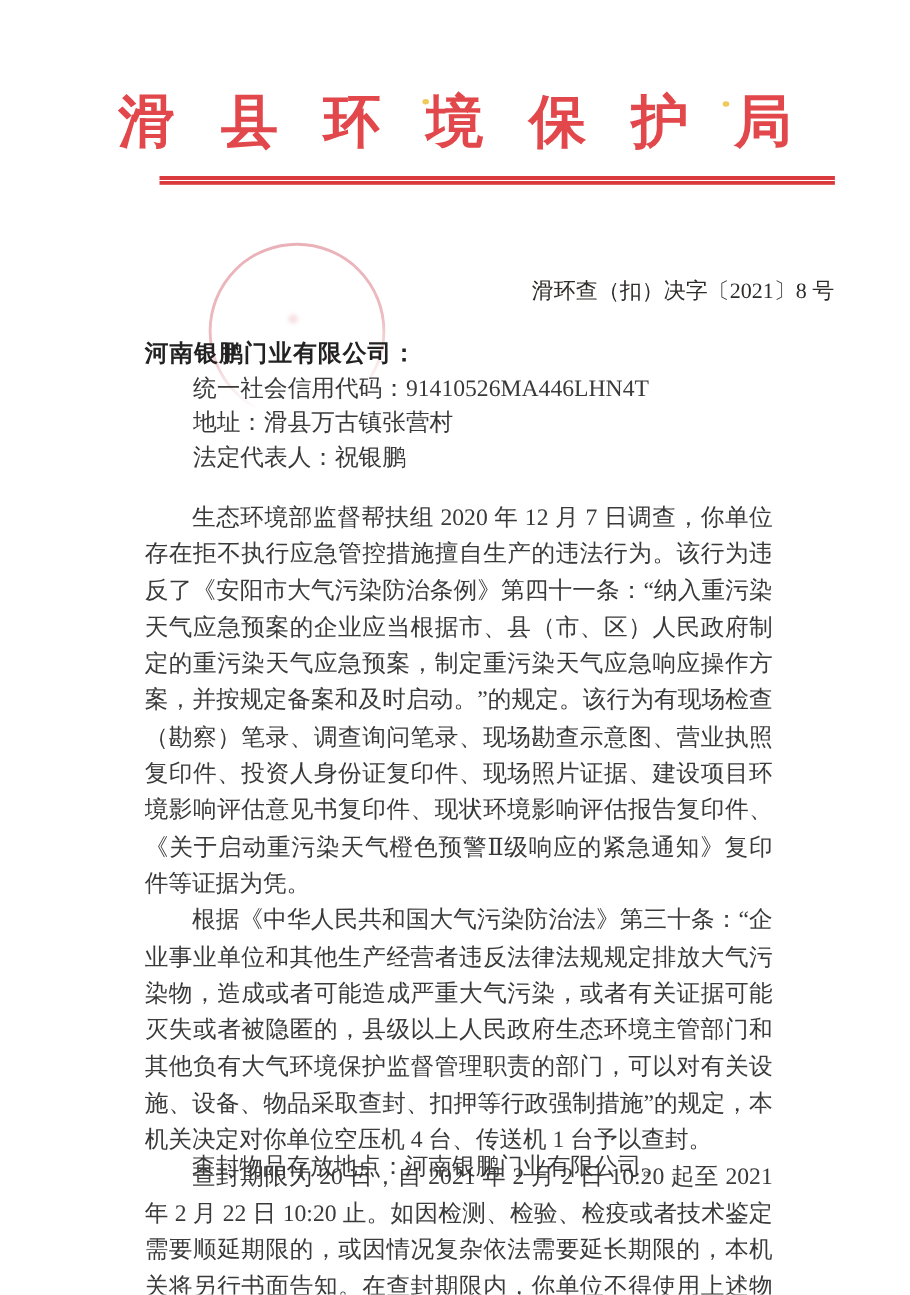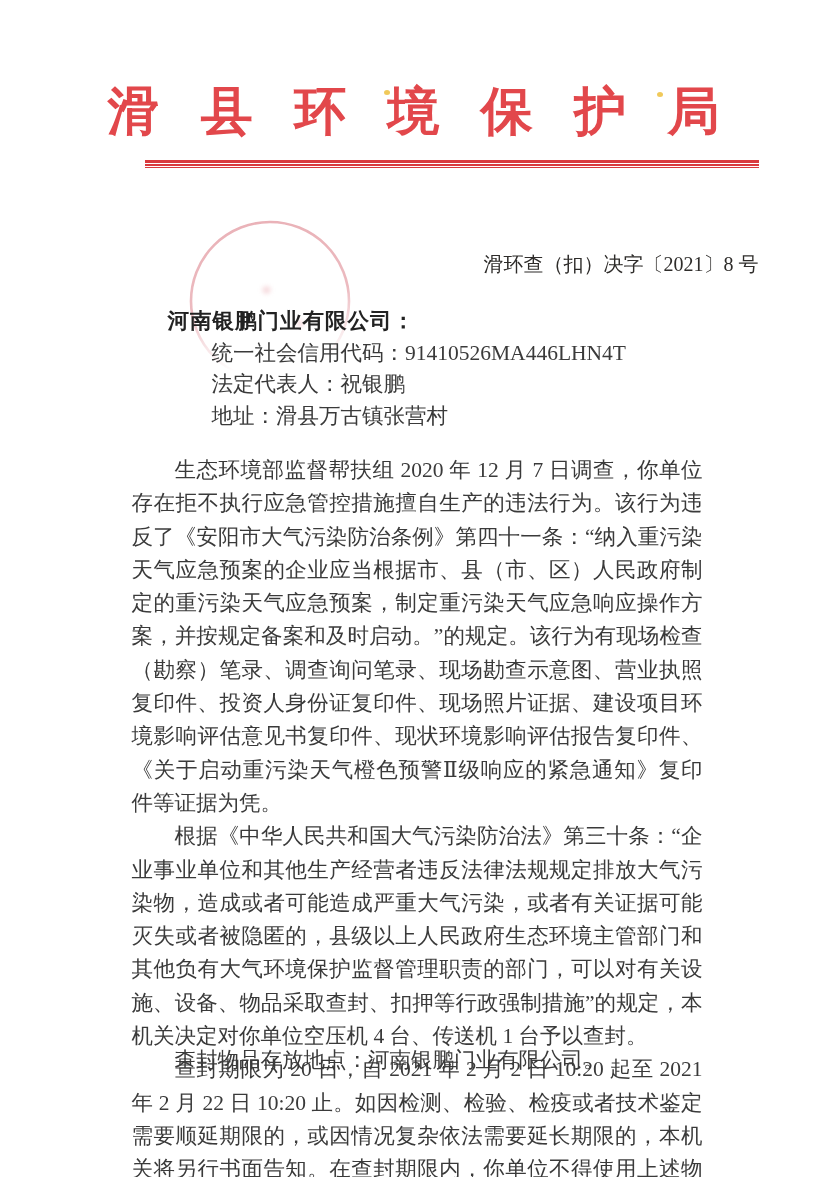--- a/index.html
+++ b/index.html
@@ -103,21 +103,20 @@
 
   
   .recipient {
     position: absolute;
     top: 306px;
     left: 63px;
     right: 58px;
     font-size: 21.5px;
     line-height: 31.5px;
     color: #3a3a3a;
-    margin-left: 36px;
   }
   .recipient .company {
     font-family: "Liberation Sans", "DejaVu Sans", sans-serif;
     font-weight: bold;
     color: #222222;
     letter-spacing: 1px;
   }
   .recipient .indent {
     padding-left: 44px;
   }
@@ -179,22 +178,22 @@
     </svg>
   </div>
   <div class="seal-smudge smudge-a"></div>
   <div class="seal-smudge smudge-b"></div>
 
   <div class="recipient">
     <div class="company">河南银鹏门业有限公司：</div>
     <div class="indent">
       <span>统一社会信用代码：</span><span>91410526MA446LHN4T</span>
     </div>
+    <div class="indent">地址：滑县万古镇张营村</div>
     <div class="indent">法定代表人：祝银鹏</div>
-    <div class="indent">地址：滑县万古镇张营村</div>
   </div>
 
   <div class="body-text">
     <p>生态环境部监督帮扶组 2020 年 12 月 7 日调查，你单位存在拒不执行应急管控措施擅自生产的违法行为。该行为违反了《安阳市大气污染防治条例》第四十一条：“纳入重污染天气应急预案的企业应当根据市、县（市、区）人民政府制定的重污染天气应急预案，制定重污染天气应急响应操作方案，并按规定备案和及时启动。”的规定。该行为有现场检查（勘察）笔录、调查询问笔录、现场勘查示意图、营业执照复印件、投资人身份证复印件、现场照片证据、建设项目环境影响评估意见书复印件、现状环境影响评估报告复印件、《关于启动重污染天气橙色预警Ⅱ级响应的紧急通知》复印件等证据为凭。</p>
     <p>根据《中华人民共和国大气污染防治法》第三十条：“企业事业单位和其他生产经营者违反法律法规规定排放大气污染物，造成或者可能造成严重大气污染，或者有关证据可能灭失或者被隐匿的，县级以上人民政府生态环境主管部门和其他负有大气环境保护监督管理职责的部门，可以对有关设施、设备、物品采取查封、扣押等行政强制措施”的规定，本机关决定对你单位空压机 4 台、传送机 1 台予以查封。</p>
     <p>查封期限为 20 日，自 2021 年 2 月 2 日 10:20 起至 2021 年 2 月 22 日 10:20 止。如因检测、检验、检疫或者技术鉴定需要顺延期限的，或因情况复杂依法需要延长期限的，本机关将另行书面告知。在查封期限内，你单位不得使用上述物品。</p>
   </div>
 
   <div class="storage-line">查封物品存放地点：河南银鹏门业有限公司。</div>
 

